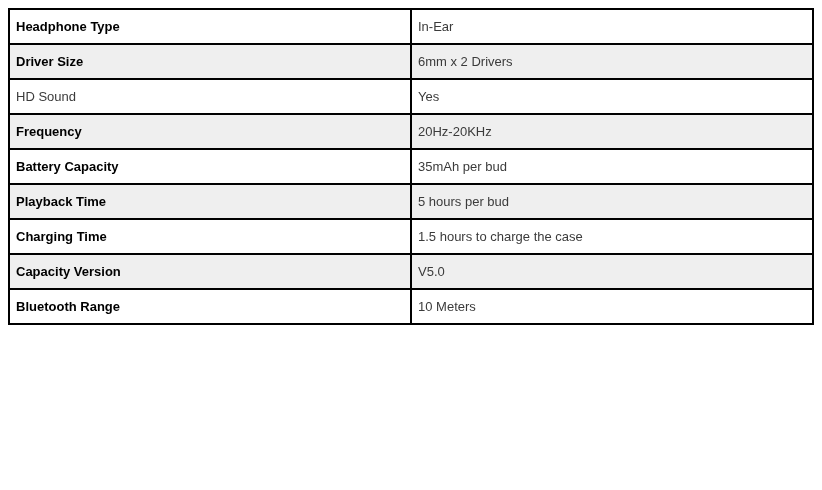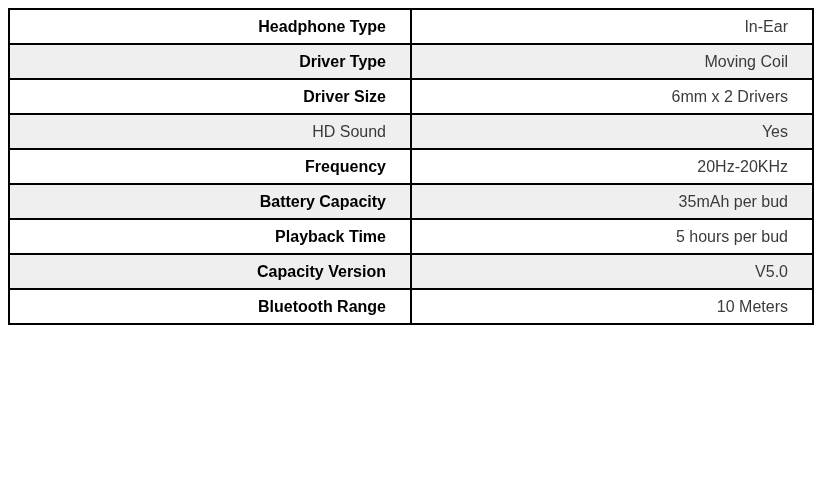--- a/index.html
+++ b/index.html
@@ -14,25 +14,25 @@
     padding: 8px;
     box-sizing: border-box;
   }
   table.spec-table {
     border-collapse: collapse;
     width: 806px;
     table-layout: fixed;
   }
   table.spec-table td {
     border: 2px solid var(--border-color, #000000);
-    text-align: right;
+    text-align: left;
     vertical-align: middle;
-    font-size: 16px;
+    font-size: 13px;
     line-height: 19px;
-    padding: 7px 24px;
+    padding: 7px 6px;
     background: #ffffff;
   }
   table.spec-table tr:nth-child(even) td {
     background: var(--stripe-color, #efefef);
   }
   td.label-cell {
     font-weight: 700;
     color: var(--label-color, #000000);
   }
   td.label-cell.not-bold {
@@ -48,44 +48,44 @@
 <body>
 
 <div class="table-wrap">
   <table class="spec-table">
     <tbody>
         <tr>
     <td class="label-cell">Headphone Type</td>
     <td class="value-cell">In-Ear</td>
   </tr>
         <tr>
-    <td class="label-cell">Driver Type</td>
-    <td class="value-cell">Moving Coil</td>
-  </tr>
-        <tr>
     <td class="label-cell">Driver Size</td>
     <td class="value-cell">6mm x 2 Drivers</td>
   </tr>
         <tr>
     <td class="label-cell not-bold">HD Sound</td>
     <td class="value-cell">Yes</td>
   </tr>
         <tr>
     <td class="label-cell">Frequency</td>
     <td class="value-cell">20Hz-20KHz</td>
   </tr>
         <tr>
     <td class="label-cell">Battery Capacity</td>
     <td class="value-cell">35mAh per bud</td>
   </tr>
         <tr>
     <td class="label-cell">Playback Time</td>
     <td class="value-cell">5 hours per bud</td>
   </tr>
         <tr>
+    <td class="label-cell">Charging Time</td>
+    <td class="value-cell">1.5 hours to charge the case</td>
+  </tr>
+        <tr>
     <td class="label-cell">Capacity Version</td>
     <td class="value-cell">V5.0</td>
   </tr>
         <tr>
     <td class="label-cell">Bluetooth Range</td>
     <td class="value-cell">10 Meters</td>
   </tr>
       </tbody>
   </table>
 </div>

